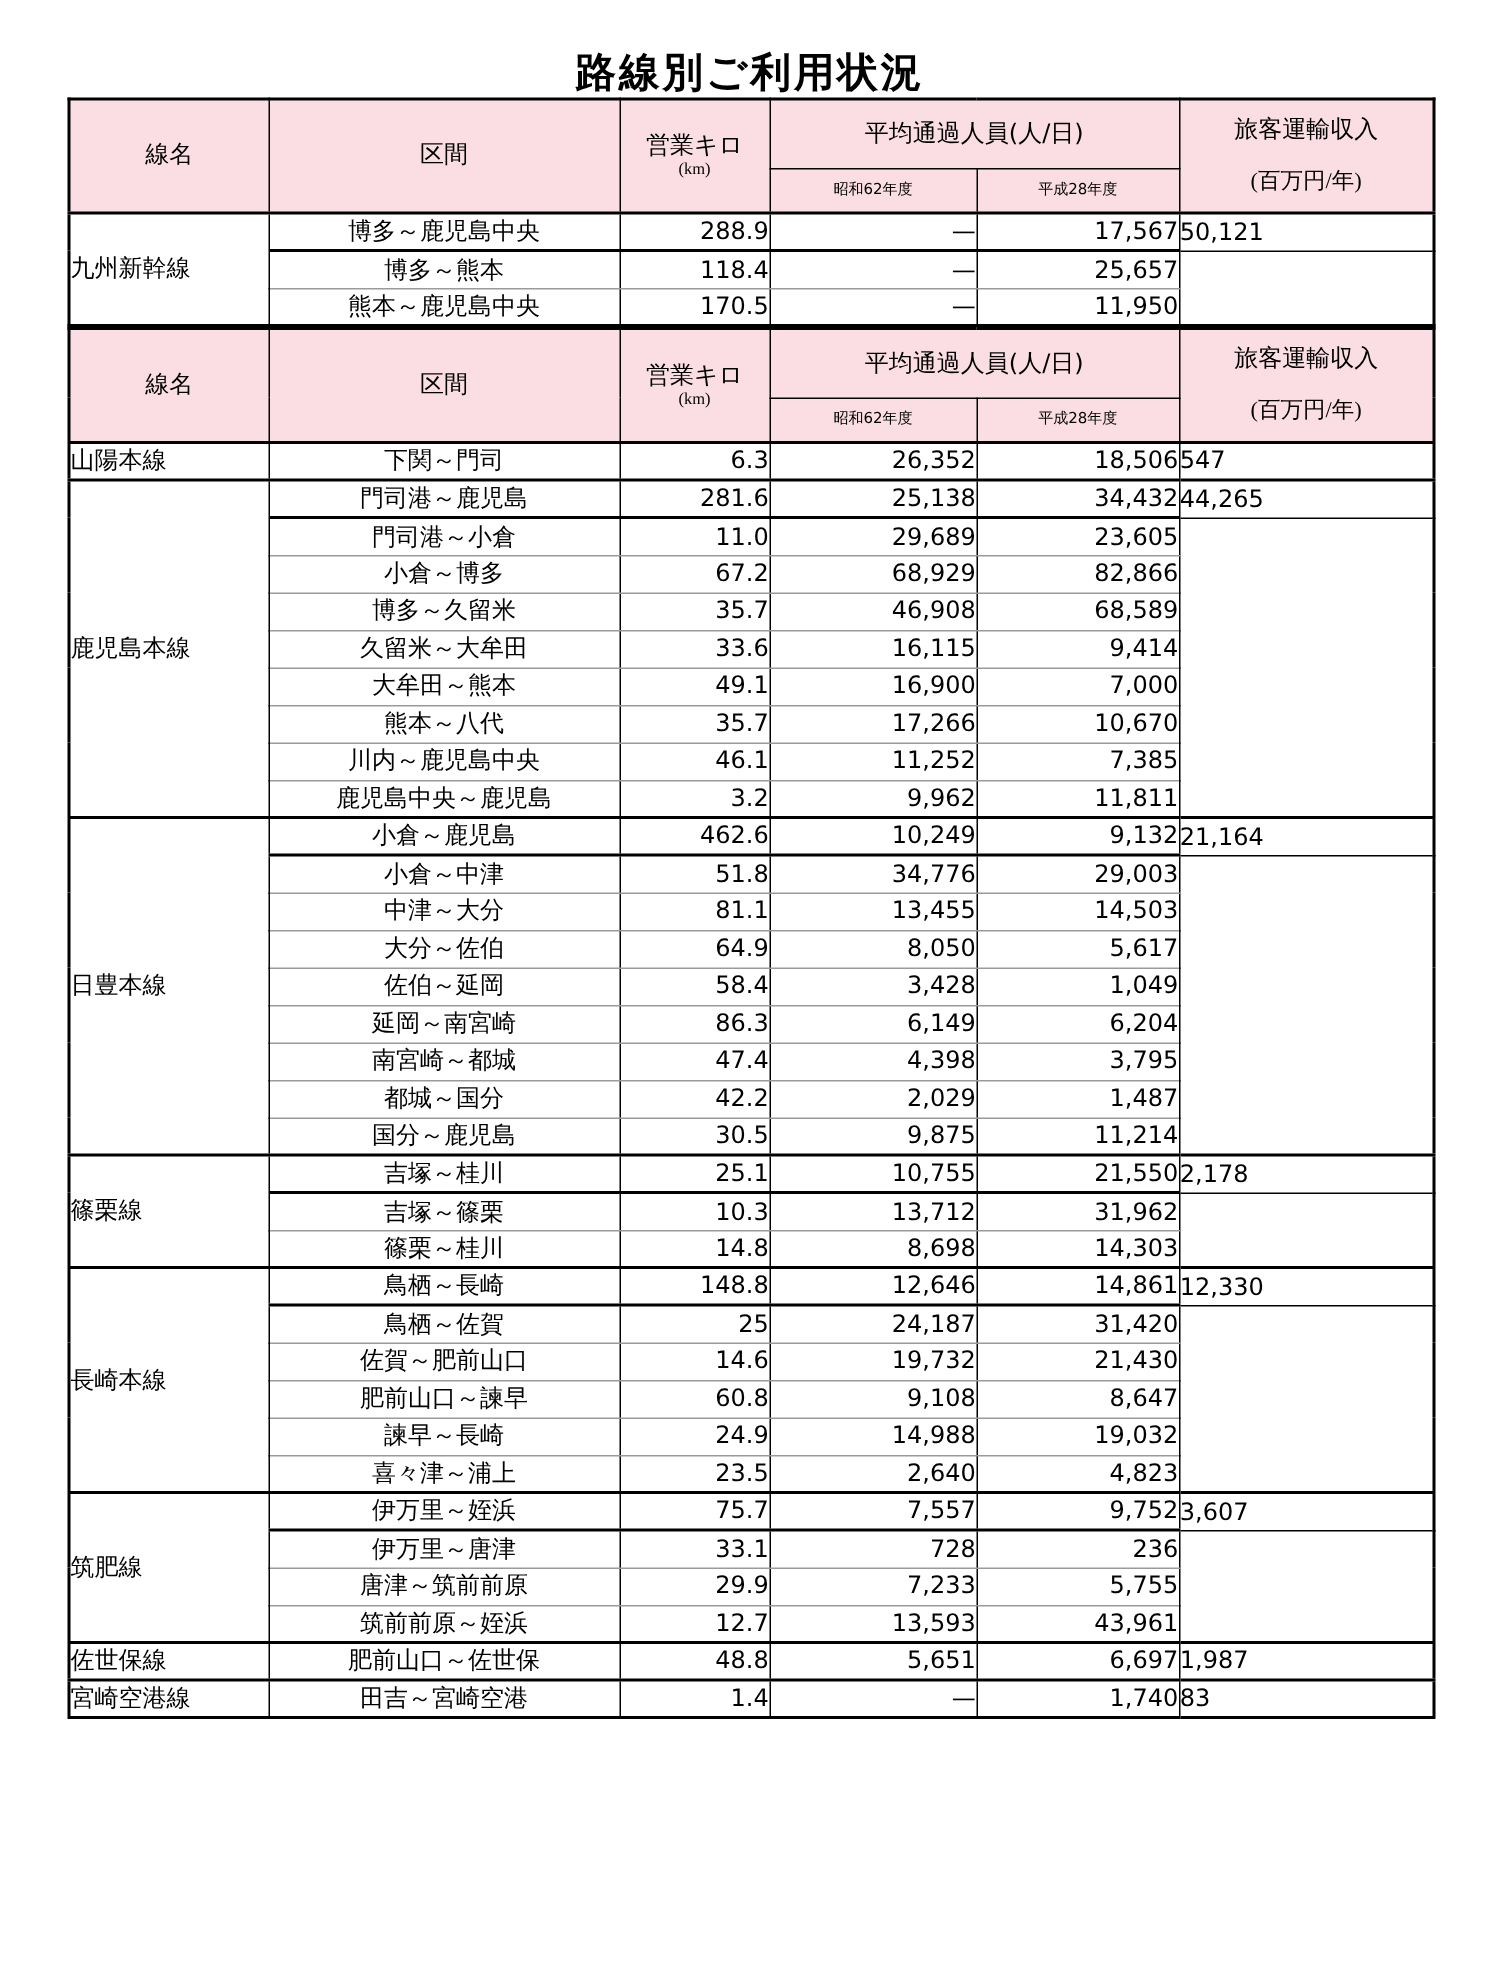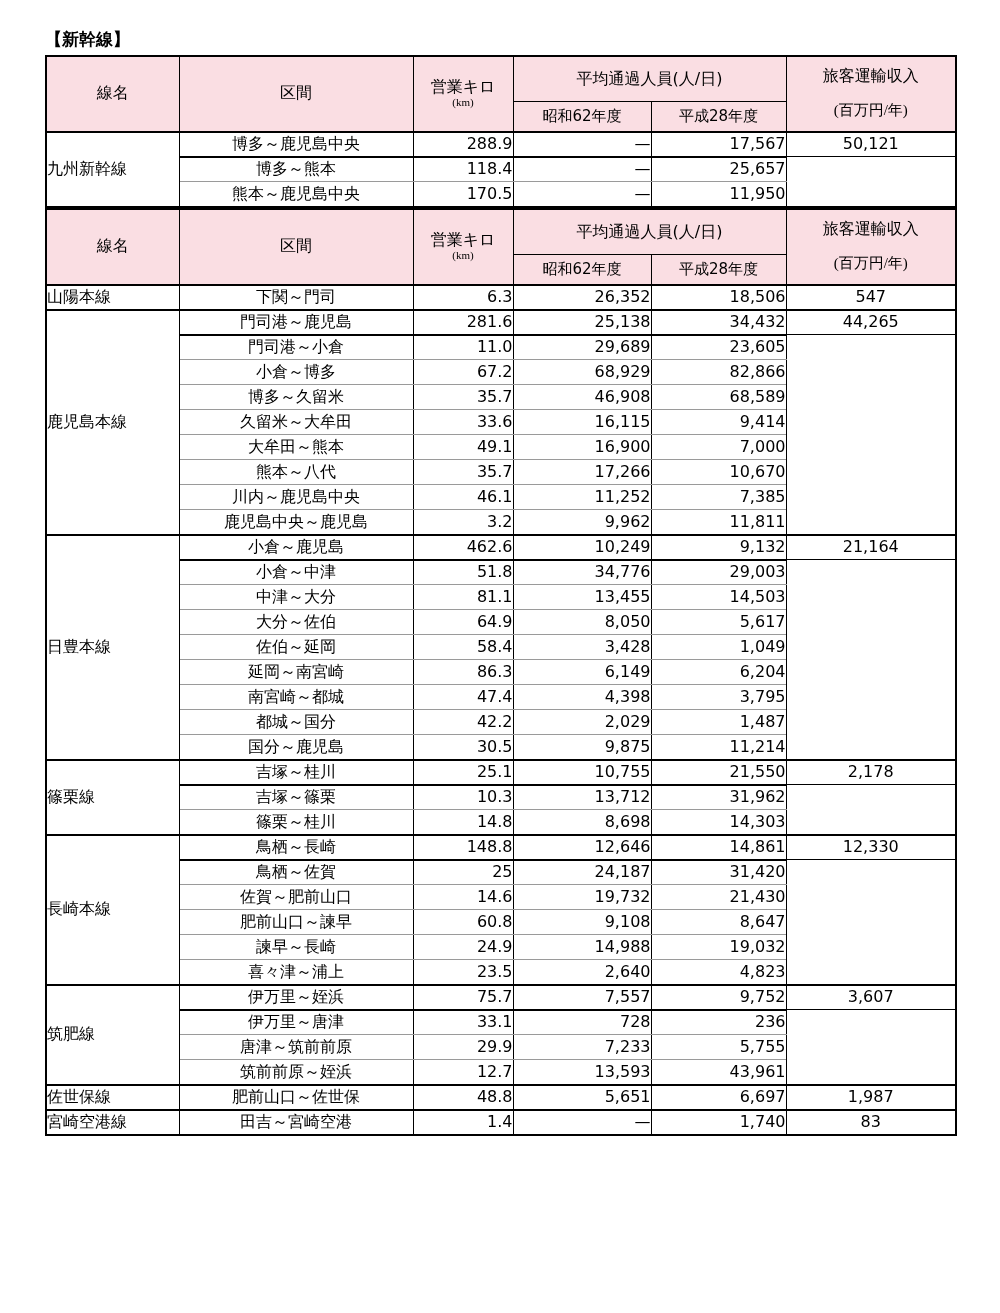--- a/index.html
+++ b/index.html
@@ -57,40 +57,40 @@
   
   thead th{
     background:#fadee3;
     font-weight:400;
     text-align:center;
     vertical-align:middle;
     font-size:18px;
     border:1px solid #000;
   }
   thead th.hd-tall{height:76px;font-family:Liberation Serif, serif;}
-  thead th.hd-sub{height:30px;font-size:15px;}
+  thead th.hd-sub{height:30px;font-size:10px;}
   thead th.hd-top{height:46px;}
   th .km-small{font-size:11px;display:block;margin-top:1px;}
   th .unit-small{font-size:15px;display:block;margin-top:18px;}
   thead tr:last-child th{border-bottom:2.5px solid #000;}
   thead th.hd-tall{border-bottom:2.5px solid #000;}
 
   
   td.c-name{
     text-align:left;vertical-align:middle;
     font-size:17px;
     border-right:2.5px solid #000;
   }
   td.c-seg{text-align:center;vertical-align:middle;font-size:17px;}
   td.c-num{
     text-align:right;vertical-align:middle;
     padding-right:6px;font-size:17px;
   }
   td.c-rev{
-    text-align:center;vertical-align:middle;
+    text-align:left;vertical-align:middle;
     padding-right:6px;font-size:17px;
     border-left:2.5px solid #000;
   }
   td.c-dash{text-align:right;padding-right:7px;vertical-align:middle;font-size:17px;}
 
   
   tr.grp-top > td{border-top:2.5px solid #000;}
   tr.grp-total > td.c-seg,
   tr.grp-total > td.c-num,
   tr.grp-total > td.c-dash{border-bottom:2.5px solid #000;}
@@ -106,22 +106,22 @@
   td.rev-span{border-left:2.5px solid #000;border-top:2.5px solid #000;}
   td.name-span{border-right:2.5px solid #000;border-top:2.5px solid #000;}
 
   tbody tr:last-child > td{border-bottom:2.5px solid #000;}
 </style>
 </head>
 <body>
 
 <div class="page">
 
-
-  <div class="section-label">【新幹線】</div>
+  <div class="doc-title">路線別ご利用状況</div>
+
   <table class="rail">
     <colgroup>
       <col class="c-line">
         <col class="c-sec">
         <col class="c-km">
       <col class="c-s62">
         <col class="c-h28">
         <col class="c-rev">
     </colgroup>
     <thead>

